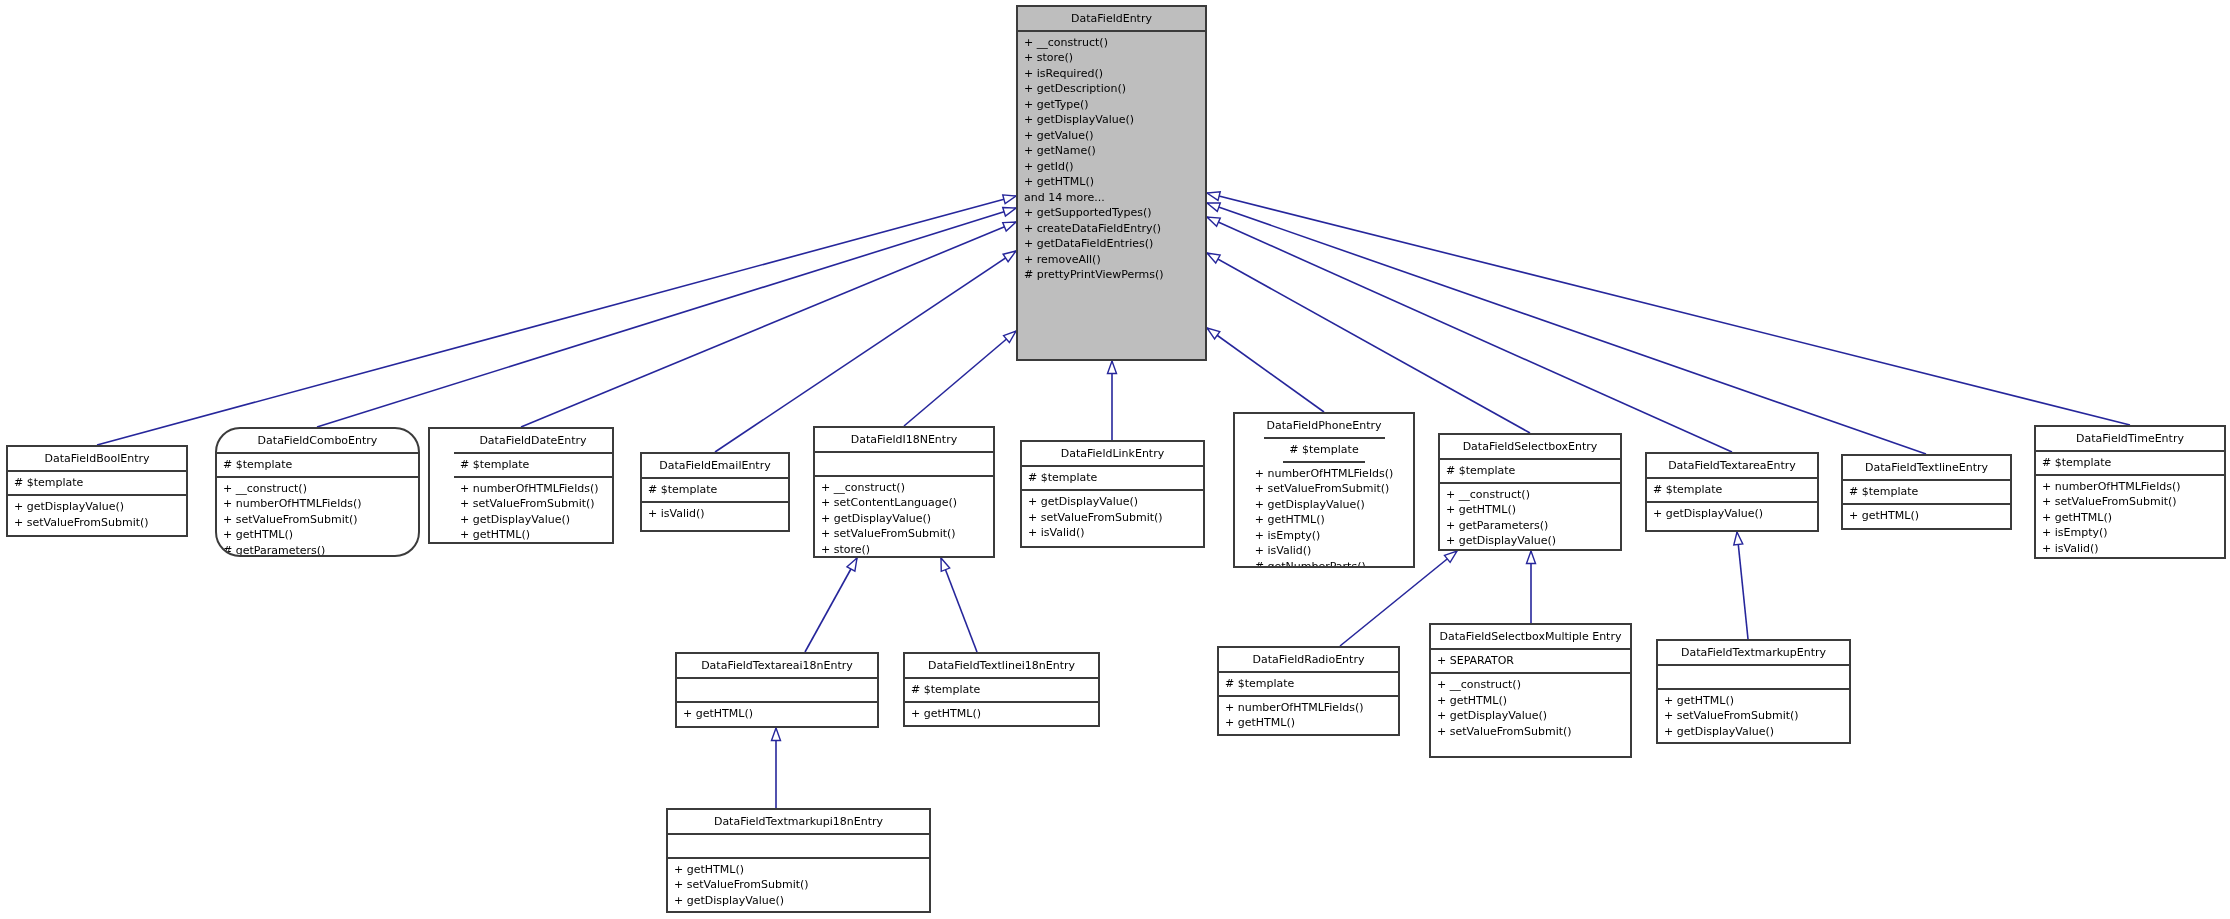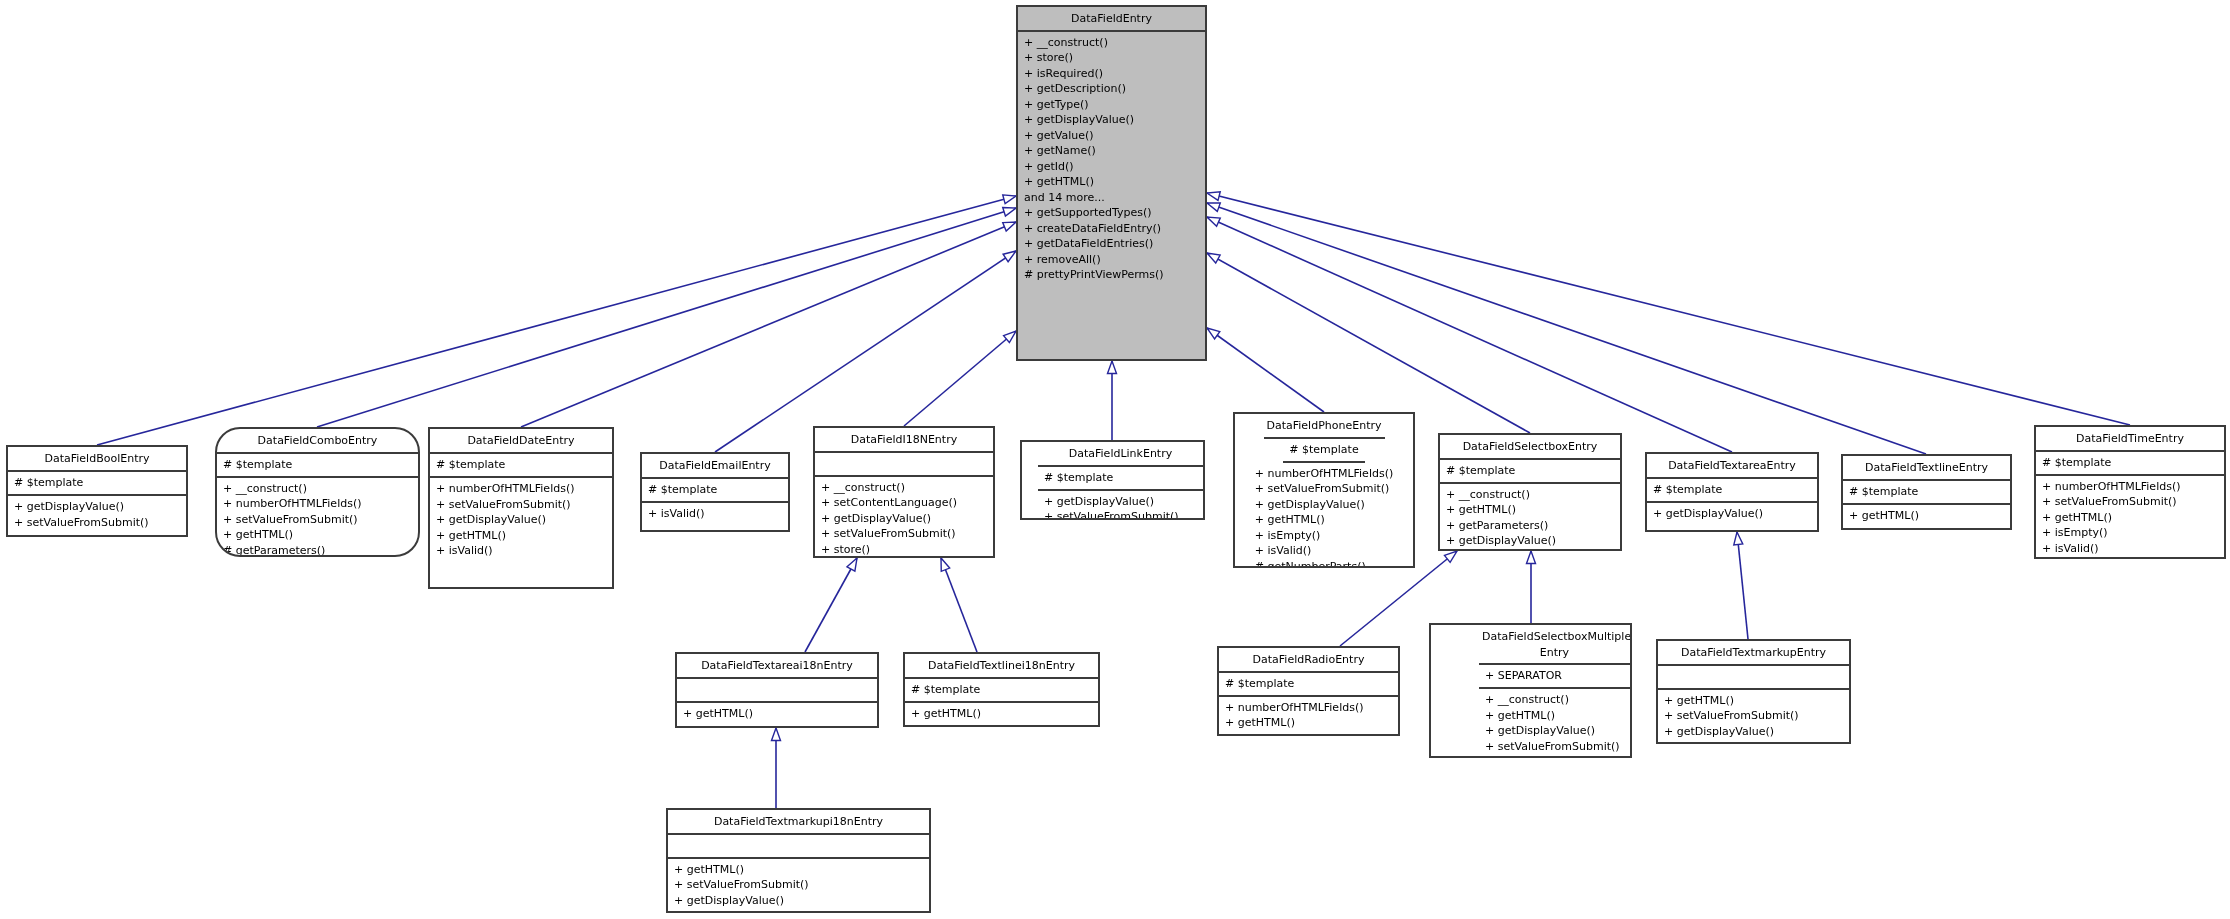--- a/index.html
+++ b/index.html
@@ -83,21 +83,21 @@
         <div class="line"># $template</div>
       </div>
       <div class="methods">
         <div class="line">+ __construct()</div>
         <div class="line">+ numberOfHTMLFields()</div>
         <div class="line">+ setValueFromSubmit()</div>
         <div class="line">+ getHTML()</div>
         <div class="line"># getParameters()</div>
       </div>
     </div>
-    <div class="cls" style="left: 428px; top: 427px; width: 186px; height: 162px;">
+    <div class="cls" style="left: 428px; top: 427px; width: 186px; height: 117px; padding-left: 24px;">
       <div class="title">DataFieldDateEntry</div>
       <div class="attrs">
         <div class="line"># $template</div>
       </div>
       <div class="methods">
         <div class="line">+ numberOfHTMLFields()</div>
         <div class="line">+ setValueFromSubmit()</div>
         <div class="line">+ getDisplayValue()</div>
         <div class="line">+ getHTML()</div>
         <div class="line">+ isValid()</div>
@@ -116,21 +116,21 @@
       <div class="title">DataFieldI18NEntry</div>
       <div class="attrs"></div>
       <div class="methods">
         <div class="line">+ __construct()</div>
         <div class="line">+ setContentLanguage()</div>
         <div class="line">+ getDisplayValue()</div>
         <div class="line">+ setValueFromSubmit()</div>
         <div class="line">+ store()</div>
       </div>
     </div>
-    <div class="cls" style="left: 1020px; top: 440px; width: 185px; height: 80px; padding-left: 16px;">
+    <div class="cls" style="left: 1020px; top: 440px; width: 185px; height: 108px;">
       <div class="title">DataFieldLinkEntry</div>
       <div class="attrs">
         <div class="line"># $template</div>
       </div>
       <div class="methods">
         <div class="line">+ getDisplayValue()</div>
         <div class="line">+ setValueFromSubmit()</div>
         <div class="line">+ isValid()</div>
       </div>
     </div>
@@ -211,21 +211,21 @@
     <div class="cls" style="left: 1217px; top: 646px; width: 183px; height: 90px;">
       <div class="title">DataFieldRadioEntry</div>
       <div class="attrs">
         <div class="line"># $template</div>
       </div>
       <div class="methods">
         <div class="line">+ numberOfHTMLFields()</div>
         <div class="line">+ getHTML()</div>
       </div>
     </div>
-    <div class="cls" style="left: 1429px; top: 623px; width: 203px; height: 135px; padding-left: 48px;">
+    <div class="cls" style="left: 1429px; top: 623px; width: 203px; height: 135px;">
       <div class="title">DataFieldSelectboxMultiple Entry</div>
       <div class="attrs">
         <div class="line">+ SEPARATOR</div>
       </div>
       <div class="methods">
         <div class="line">+ __construct()</div>
         <div class="line">+ getHTML()</div>
         <div class="line">+ getDisplayValue()</div>
         <div class="line">+ setValueFromSubmit()</div>
       </div>

